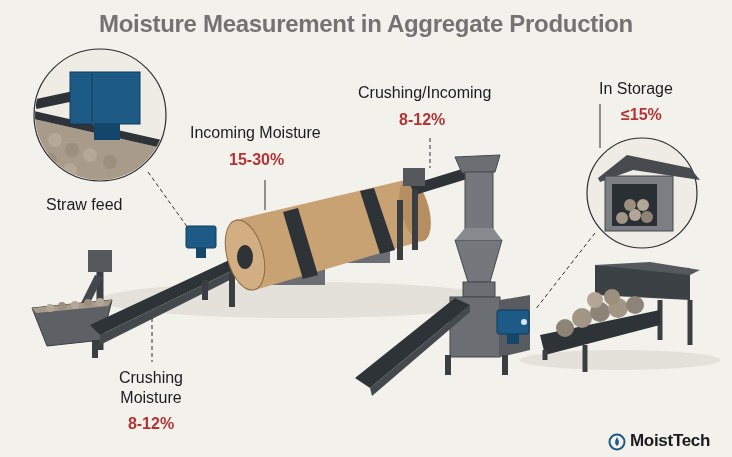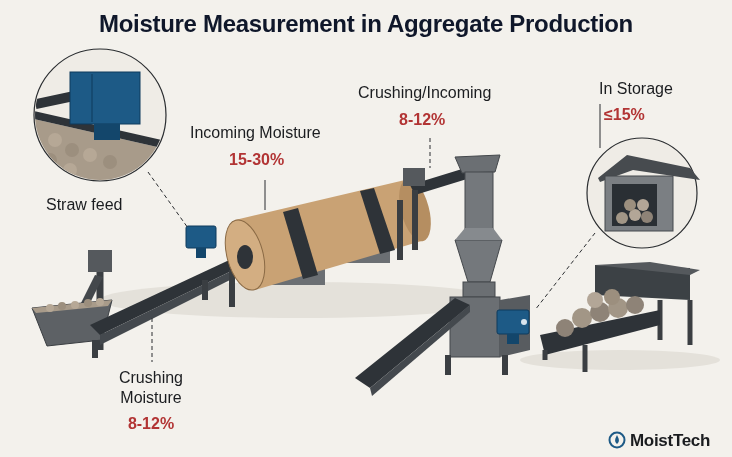--- a/index.html
+++ b/index.html
@@ -1,21 +1,21 @@
 <!DOCTYPE html>
 <html><head>
 <meta charset="utf-8">
 <style>
   html, body { margin:0; padding:0; }
   body { width:732px; height:457px; background:#f3f1ec; overflow:hidden; position:relative; font-family:"Liberation Sans", sans-serif; }
-  .title { position:absolute; left:0; top:10px; width:732px; text-align:center; font-size:24px; font-weight:bold; color:#0f172a; letter-spacing:-0.3px; }
+  .title { position:absolute; left:0; top:10px; width:732px; text-align:center; font-size:24px; font-weight:bold; color:#737373; letter-spacing:-0.3px; }
   .lbl { position:absolute; color:#1b1d20; font-size:16px; text-align:center; white-space:nowrap; }
   .val { position:absolute; color:#b23434; font-weight:bold; font-size:16px; text-align:center; white-space:nowrap; }
   svg.scene { position:absolute; left:0; top:0; }
-  .logo { position:absolute; left:608px; top:431px; display:flex; align-items:flex-start; gap:4px; }
+  .logo { position:absolute; left:608px; top:431px; display:flex; align-items:flex-end; gap:4px; }
   .logo-text { font-size:17px; font-weight:bold; color:#1a1c1f; letter-spacing:-0.3px; }
 </style>
 </head>
 <body>
 
 <div class="title">Moisture Measurement in Aggregate Production</div>
 
 <svg class="scene" width="732" height="457" viewBox="0 0 732 457">
 
   <ellipse cx="300" cy="300" rx="200" ry="18" fill="#e4e1da"></ellipse>
@@ -144,21 +144,21 @@
 
 <div class="lbl" style="left:46px; top:196px;">Straw feed</div>
 
 <div class="lbl" style="left:190px; top:124px;">Incoming Moisture</div>
 <div class="val" style="left:229px; top:151px;">15-30%</div>
 
 <div class="lbl" style="left:358px; top:84px;">Crushing/Incoming</div>
 <div class="val" style="left:399px; top:111px;">8-12%</div>
 
 <div class="lbl" style="left:599px; top:80px;">In Storage</div>
-<div class="val" style="left:604px; top:106px;text-align:center;">≤15%</div>
+<div class="val" style="left:621px; top:106px;text-align:center;">≤15%</div>
 
 <div class="lbl" style="left:111px; top:369px; width:80px;">Crushing</div>
 <div class="lbl" style="left:111px; top:389px; width:80px;">Moisture</div>
 <div class="val" style="left:111px; top:415px; width:80px;">8-12%</div>
 
 <div class="logo">
   <svg width="18" height="18" viewBox="0 0 18 18">
     <circle cx="9" cy="9" r="7.5" fill="none" stroke="#1d5a86" stroke-width="2"></circle>
     <path d="M9 4 C7 8, 6 10, 9 13 C12 10, 11 8, 9 4 Z" fill="#1d5a86"></path>
   </svg>

